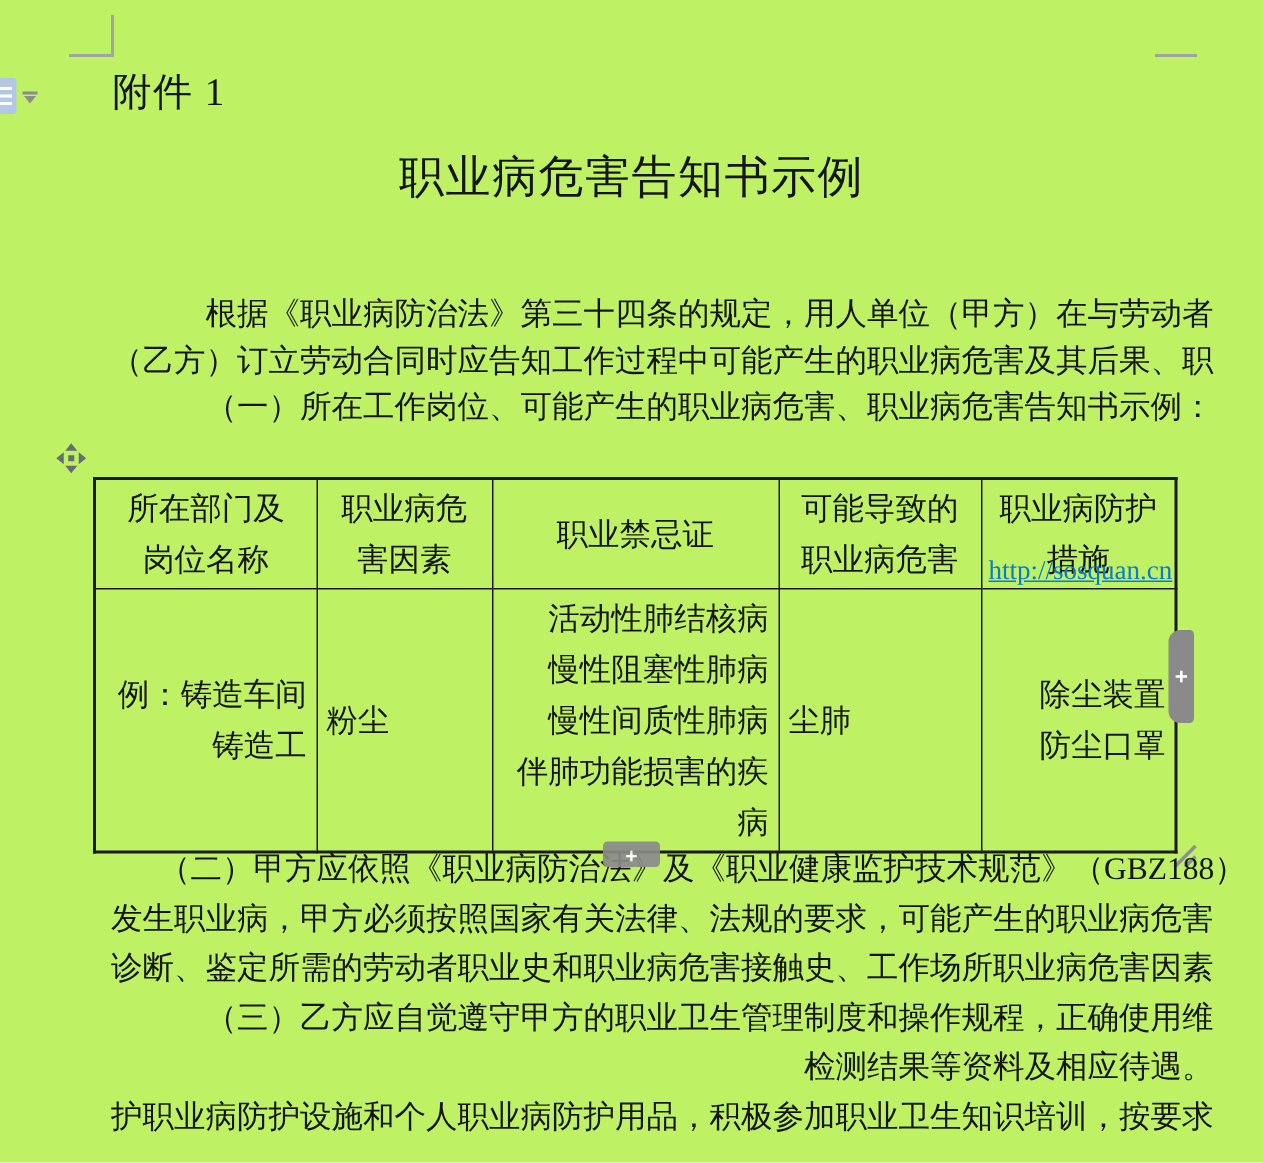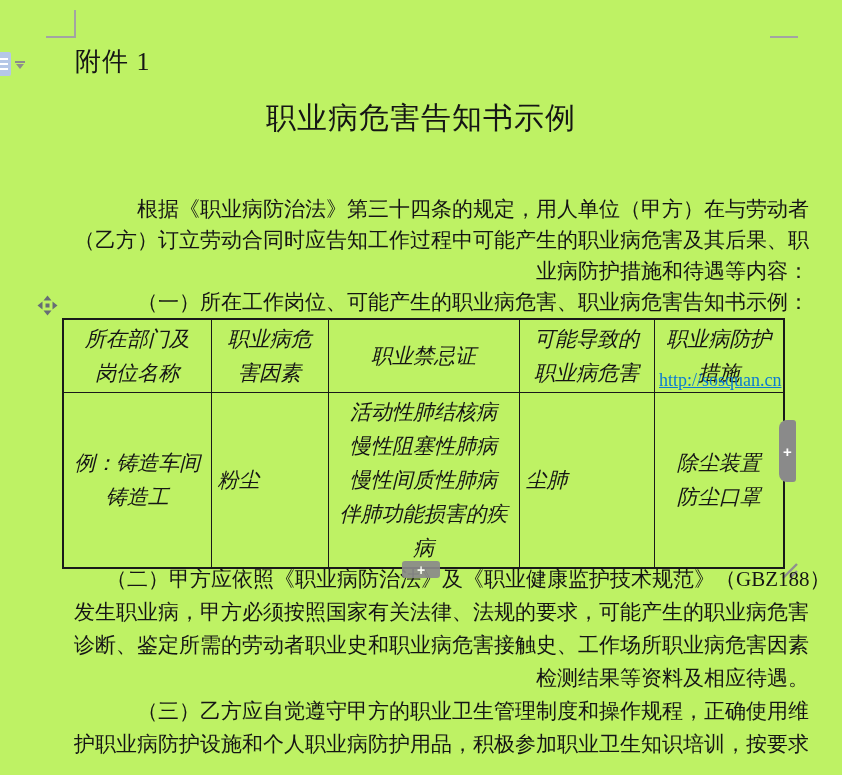--- a/index.html
+++ b/index.html
@@ -38,24 +38,24 @@
   .para-block{position:absolute;left:64px;width:745px;font-size:21px;}
   #para-top{top:194px;line-height:31px;}
   #para-bottom{top:563px;line-height:33px;}
   .tline{white-space:pre;overflow:visible;text-align:right;}
 
   
   #hazard-table{position:absolute;left:62px;top:318px;border-collapse:collapse;
     table-layout:fixed;width:721px;font-size:21px;}
   #hazard-table td{border:1px solid var(--border-ink);vertical-align:middle;
     white-space:pre-line;line-height:34px;padding:2px 6px;}
-  #hazard-table{border:2px solid var(--border-ink);font-style:italic;}
+  #hazard-table{border:2px solid var(--border-ink);}
   tr.hdr td{height:72px;text-align:center;line-height:33px;}
   tr.bodyrow td{height:173px;}
-  td.c-left{text-align:center;padding-left:10px;}
+  td.c-left{text-align:right;padding-left:10px;}
   td.c-center{text-align:left;}
 
   
   #watermark-link{left:659px;top:370px;font-size:18px;color:var(--link);
     font-family:Liberation Serif, serif;
     text-decoration:underline;cursor:pointer;z-index:5;}
 
   
   #move-handle{left:37px;top:295px;width:21px;height:21px;cursor:move;}
 
@@ -87,21 +87,20 @@
     <div id="paste-caret-bar"></div>
     <div id="paste-caret"></div>
   </div>
 
   <div class="abs" id="attachment-label">附件 1</div>
   <div class="abs" id="doc-title">职业病危害告知书示例</div>
 
   <div class="para-block" id="para-top">
     <div class="tline">　　根据《职业病防治法》第三十四条的规定，用人单位（甲方）在与劳动者</div>
     <div class="tline">（乙方）订立劳动合同时应告知工作过程中可能产生的职业病危害及其后果、职</div>
-    <div class="tline">业病防护措施和待遇等内容：</div>
     <div class="tline">　　（一）所在工作岗位、可能产生的职业病危害、职业病危害告知书示例：</div>
   </div>
 
   <div class="abs" id="move-handle">
     <svg width="21" height="21" viewBox="0 0 21 21">
       <g fill="#676d75">
         <rect x="8.5" y="8.5" width="4" height="4"></rect>
         <polygon points="10.5,0.5 6.5,5.5 14.5,5.5"></polygon>
         <polygon points="10.5,20.5 6.5,15.5 14.5,15.5"></polygon>
         <polygon points="0.5,10.5 5.5,6.5 5.5,14.5"></polygon>
@@ -162,18 +161,18 @@
         <line x1="1" y1="15" x2="15" y2="1"></line>
         <line x1="8" y1="15" x2="15" y2="8"></line>
       </g>
     </svg>
   </div>
 
   <div class="para-block" id="para-bottom">
     <div class="tline">　　（二）甲方应依照《职业病防治法》及《职业健康监护技术规范》（GBZ188）</div>
     <div class="tline">发生职业病，甲方必须按照国家有关法律、法规的要求，可能产生的职业病危害</div>
     <div class="tline">诊断、鉴定所需的劳动者职业史和职业病危害接触史、工作场所职业病危害因素</div>
+    <div class="tline">　　（三）乙方应自觉遵守甲方的职业卫生管理制度和操作规程，正确使用维</div>
     <div class="tline">检测结果等资料及相应待遇。</div>
-    <div class="tline">　　（三）乙方应自觉遵守甲方的职业卫生管理制度和操作规程，正确使用维</div>
     <div class="tline">护职业病防护设施和个人职业病防护用品，积极参加职业卫生知识培训，按要求</div>
   </div>
 
 </div>
 
 </body></html>

